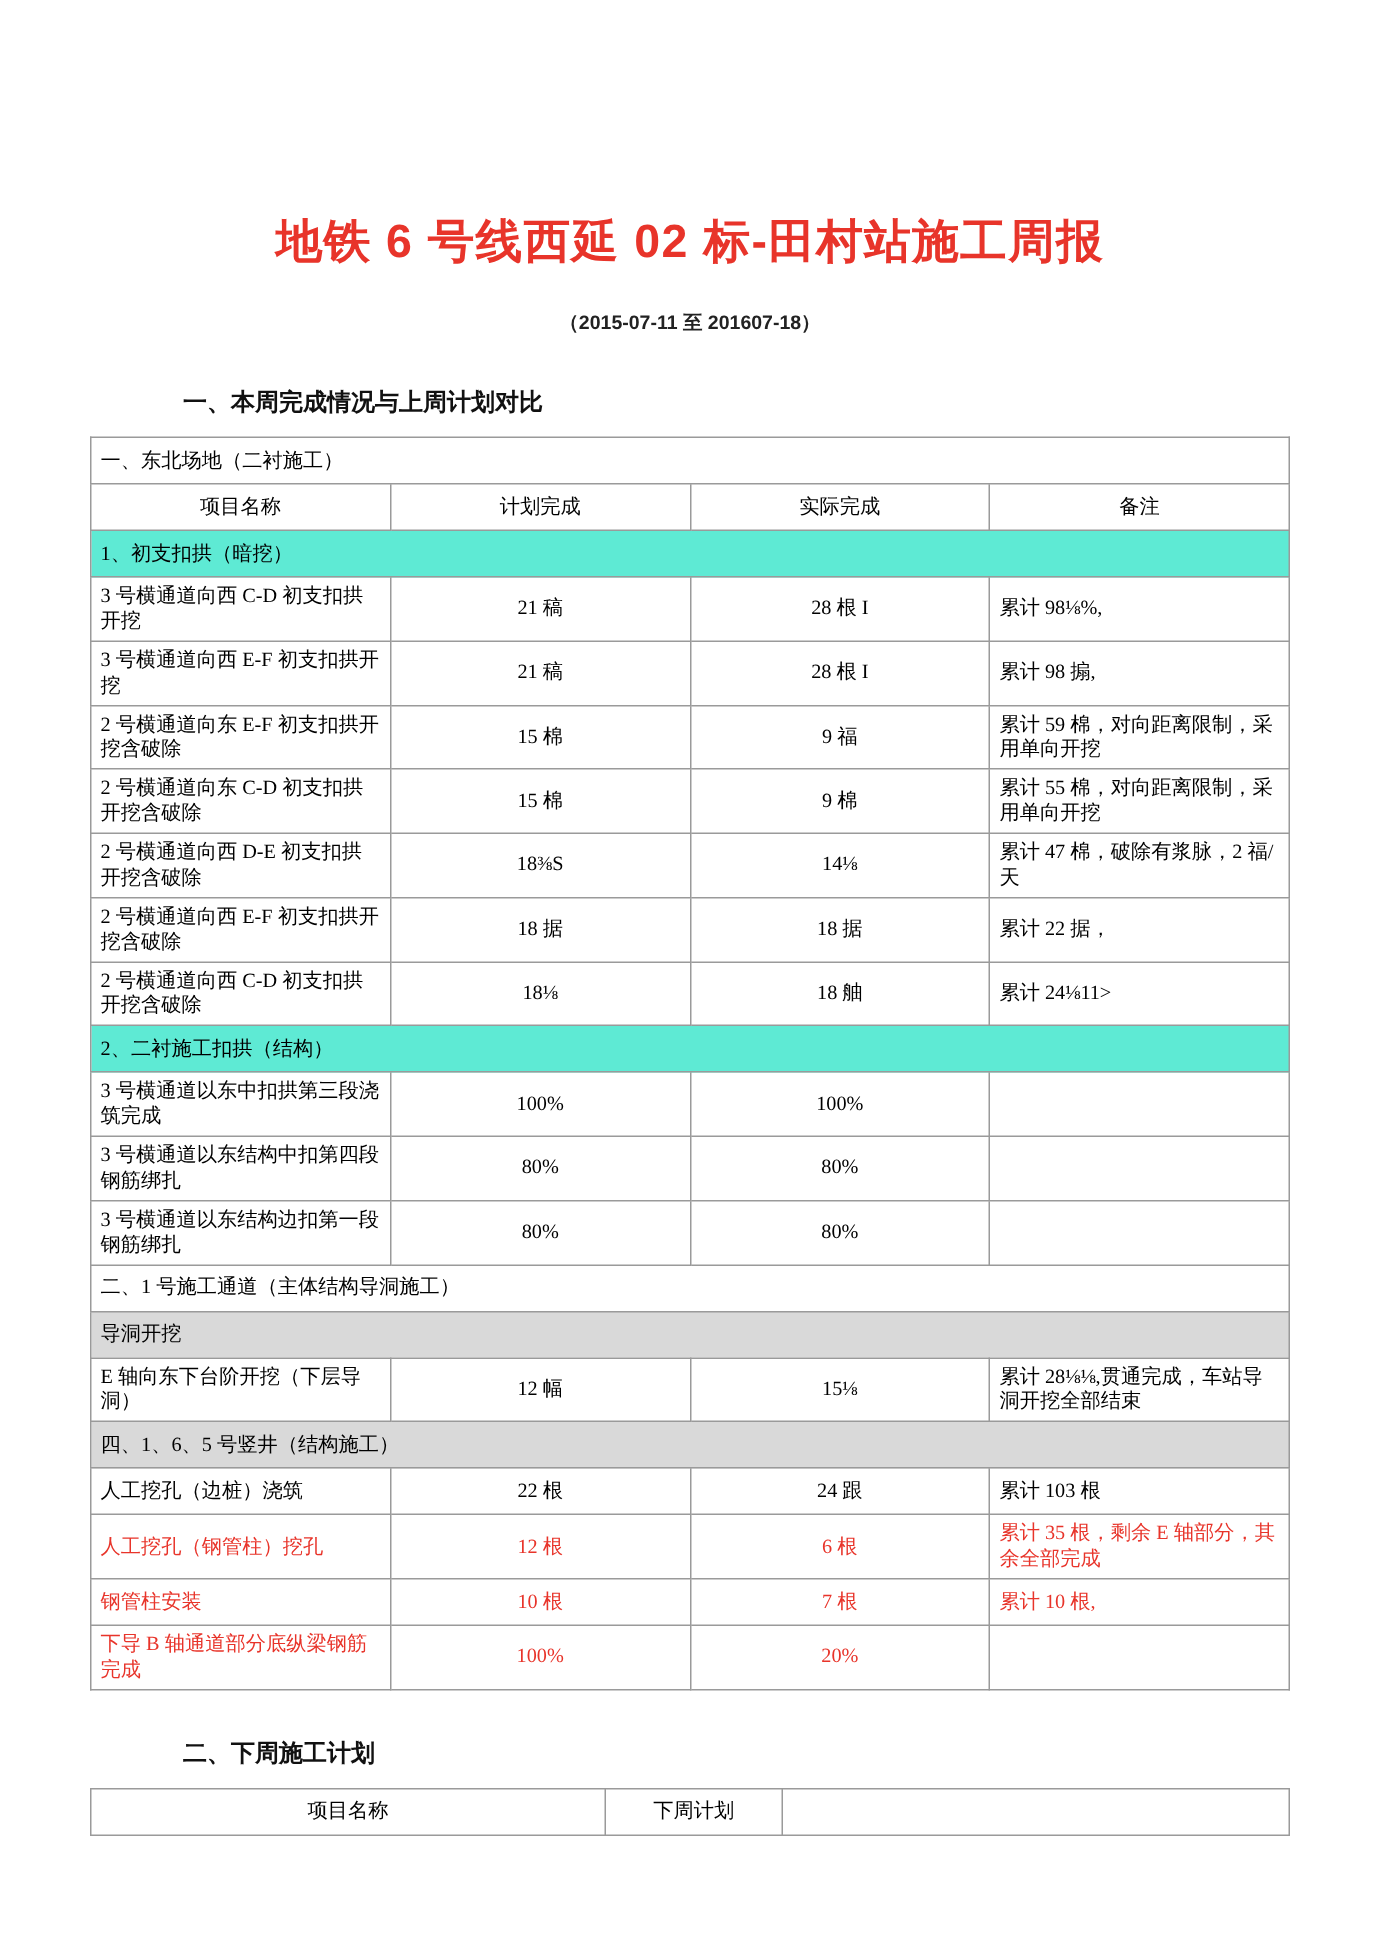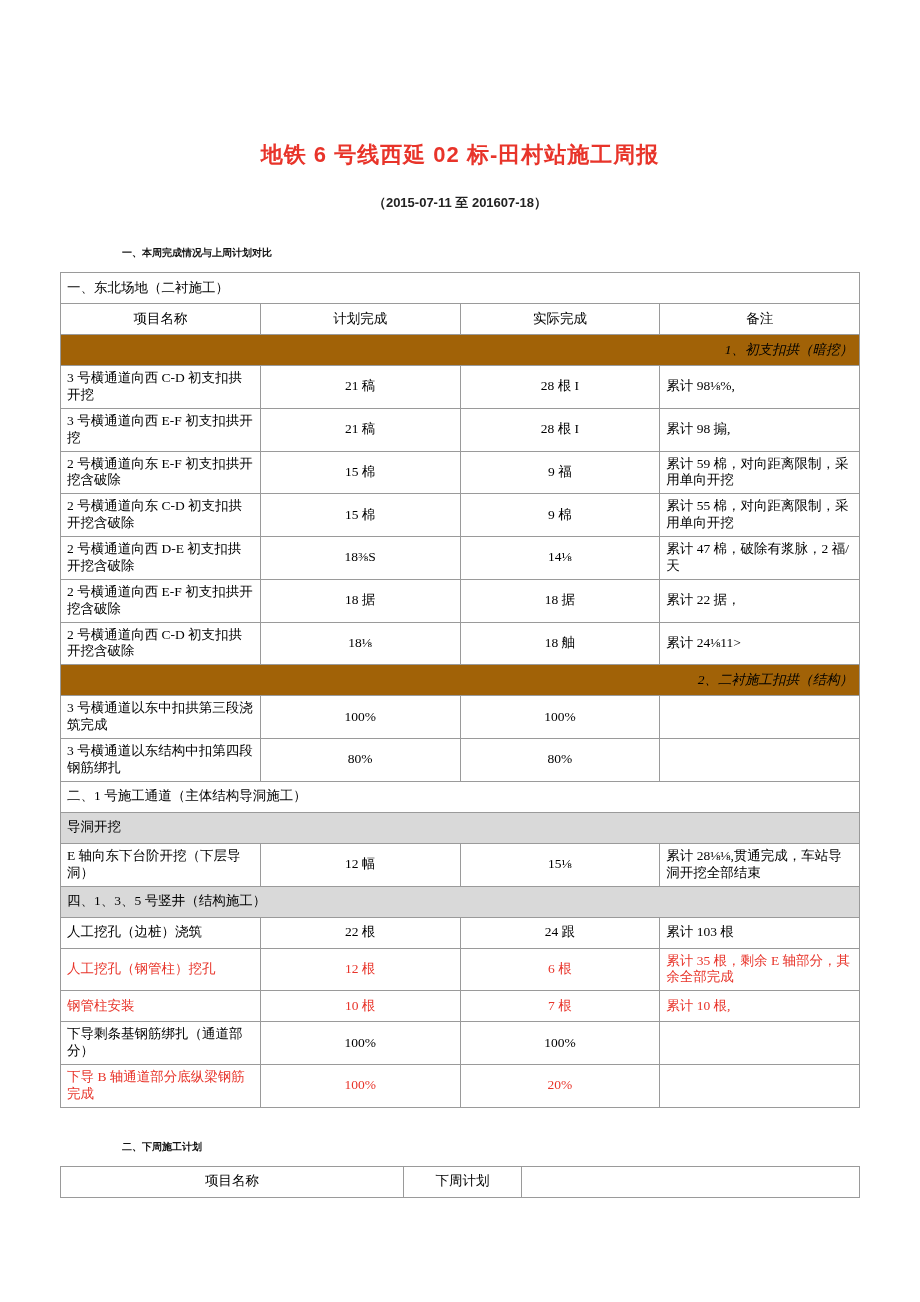--- a/index.html
+++ b/index.html
@@ -17,37 +17,37 @@
     position: relative;
     width: 920px;
     min-height: 1302px;
     box-sizing: border-box;
     padding: 140px 60px 20px 60px;
   }
   .doc-title {
     text-align: center;
     font-family: "Liberation Sans", sans-serif;
     font-weight: bold;
-    font-size: 22px;
+    font-size: 31px;
     color: #e8342a;
     letter-spacing: 1px;
     margin: 0 0 24px 0;
   }
   .doc-subtitle {
     text-align: center;
     font-family: Liberation Sans, sans-serif;
     font-weight: bold;
     font-size: 13px;
     color: #222;
     margin: 0 0 34px 0;
   }
   .section-heading {
     font-family: "Liberation Sans", sans-serif;
     font-weight: bold;
-    font-size: 10px;
+    font-size: 16px;
     color: #111;
     margin: 0 0 12px 0;
     padding-left: 62px;
   }
   .section-heading.second {
     margin-top: 32px;
   }
   table.rpt {
     width: 100%;
     border-collapse: collapse;
@@ -68,23 +68,22 @@
 
   .hdr-row td {
     text-align: center;
     background: #ffffff;
   }
   .band-grey td {
     background: #d9d9d9;
     text-align: left;
   }
   .band-blue td {
-    background: #a16207;
-    text-align: right;
-    font-style: italic;
+    background: #5eead4;
+    text-align: left;
   }
   .band-plain td {
     background: #ffffff;
     text-align: left;
     margin-top: 32px;
   }
   .red { color: #e8342a; }
   .center { text-align: center; }
 
   
@@ -184,58 +183,58 @@
           <td class="c-plan">100%</td>
           <td class="c-act">100%</td>
           <td class="c-note"></td>
         </tr>
         <tr>
           <td class="c-name">3 号横通道以东结构中扣第四段钢筋绑扎</td>
           <td class="c-plan">80%</td>
           <td class="c-act">80%</td>
           <td class="c-note"></td>
         </tr>
+        <tr>
+          <td class="c-name">3 号横通道以东结构边扣第一段钢筋绑扎</td>
+          <td class="c-plan">80%</td>
+          <td class="c-act">80%</td>
+          <td class="c-note"></td>
+        </tr>
         <tr class="band-plain">
           <td colspan="4">二、1 号施工通道（主体结构导洞施工）</td>
         </tr>
         <tr class="band-grey">
           <td colspan="4">导洞开挖</td>
         </tr>
         <tr>
           <td class="c-name">E 轴向东下台阶开挖（下层导洞）</td>
           <td class="c-plan">12 幅</td>
           <td class="c-act">15⅛</td>
           <td class="c-note">累计 28⅛⅛,贯通完成，车站导洞开挖全部结束</td>
         </tr>
         <tr class="band-grey">
-          <td colspan="4">四、1、3、5 号竖井（结构施工）</td>
+          <td colspan="4">四、1、6、5 号竖井（结构施工）</td>
         </tr>
         <tr>
           <td class="c-name">人工挖孔（边桩）浇筑</td>
           <td class="c-plan">22 根</td>
           <td class="c-act">24 跟</td>
           <td class="c-note">累计 103 根</td>
         </tr>
         <tr>
           <td class="c-name red">人工挖孔（钢管柱）挖孔</td>
           <td class="c-plan red">12 根</td>
           <td class="c-act red">6 根</td>
           <td class="c-note red">累计 35 根，剩余 E 轴部分，其余全部完成</td>
         </tr>
         <tr>
           <td class="c-name red">钢管柱安装</td>
           <td class="c-plan red">10 根</td>
           <td class="c-act red">7 根</td>
           <td class="c-note red">累计 10 根,</td>
-        </tr>
-        <tr>
-          <td class="c-name">下导剩条基钢筋绑扎（通道部分）</td>
-          <td class="c-plan">100%</td>
-          <td class="c-act">100%</td>
-          <td class="c-note"></td>
         </tr>
         <tr>
           <td class="c-name red">下导 B 轴通道部分底纵梁钢筋完成</td>
           <td class="c-plan red">100%</td>
           <td class="c-act red">20%</td>
           <td class="c-note red"></td>
         </tr>
       </tbody>
   </table>
 

